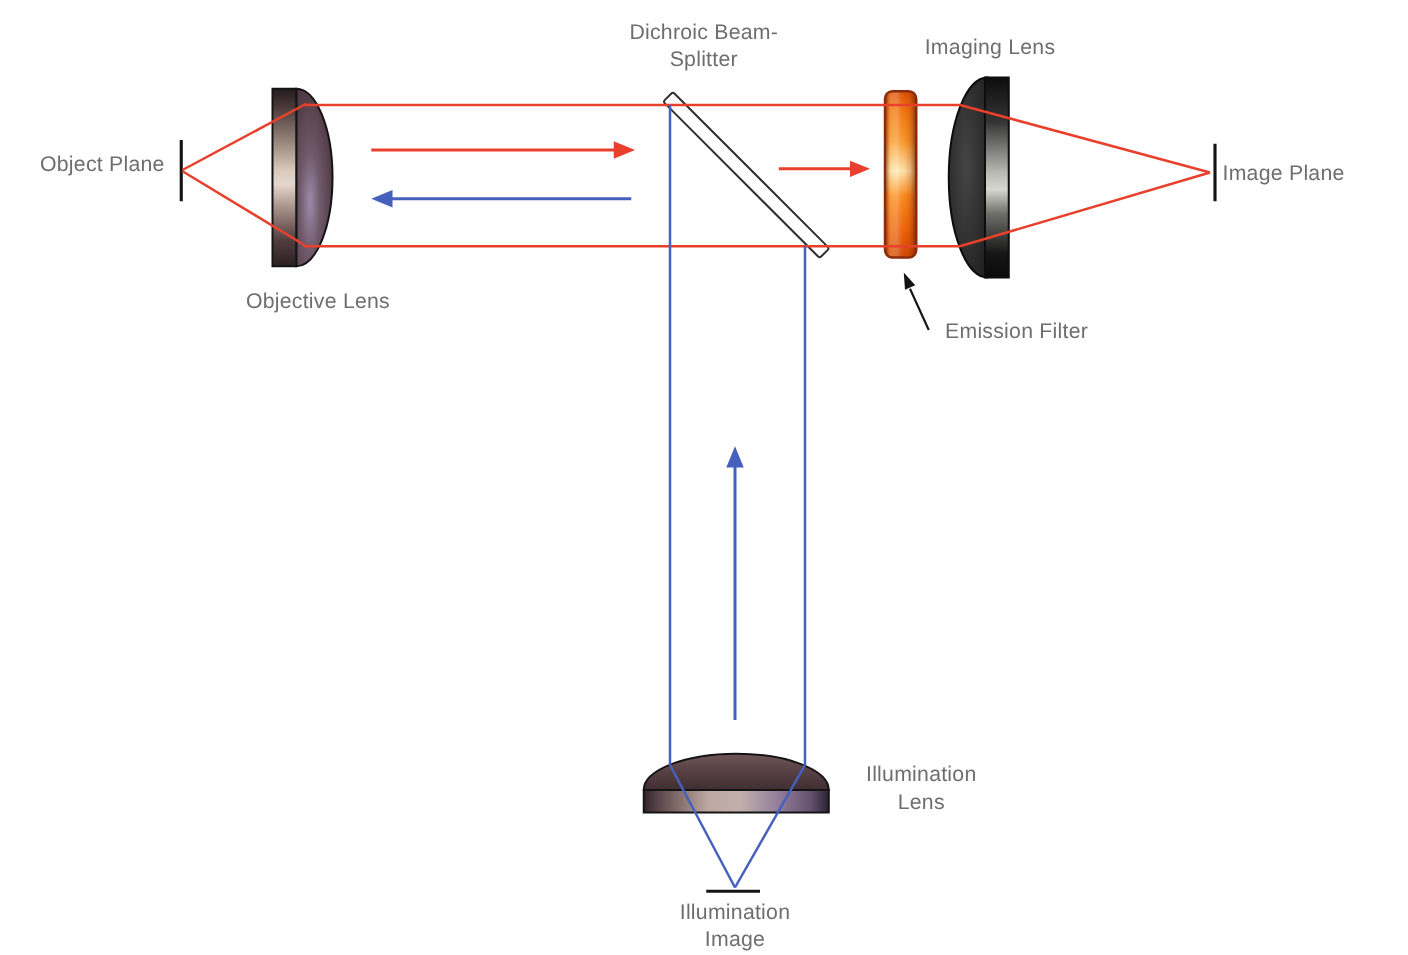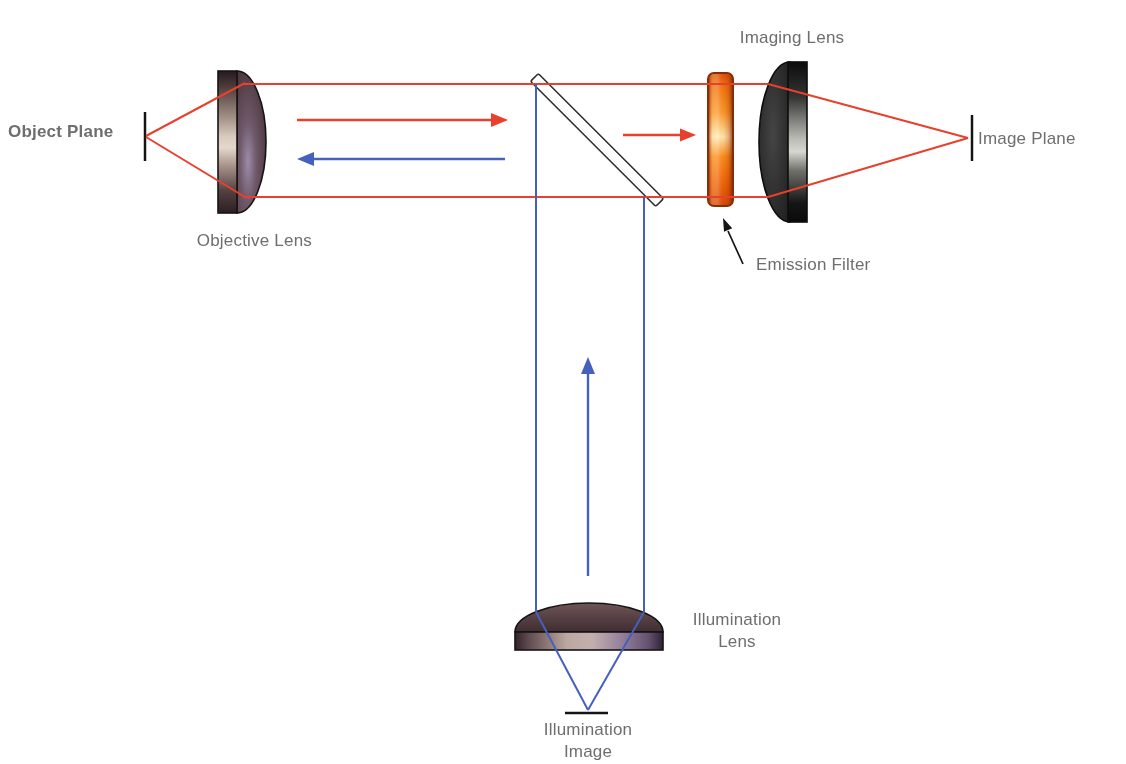--- a/index.html
+++ b/index.html
@@ -159,24 +159,28 @@
       <line x1="588" y1="372" x2="588" y2="576" stroke="#4560bd" stroke-width="2.4"></line>
       <polygon points="588,357 581,374 595,374" fill="#4560bd"></polygon>
     </g>
 
     <g>
       <line x1="743" y1="264" x2="728" y2="231" stroke="#141414" stroke-width="1.7"></line>
       <polygon points="723,218 732.2,228.2 724,231.8" fill="#141414"></polygon>
     </g>
   </svg>
 
-  <div class="lbl" style="left:8px; top:121px;font-weight:bold;">Object Plane</div>
+  <div class="lbl" style="left:32px; top:121px;">Object Plane</div>
 
   <div class="lbl center" style="left:172px; top:230px; width:140px;text-align:right;">Objective Lens</div>
 
+  <div class="lbl center" style="left:488px; top:15px; width:150px;">
+    <div>Dichroic Beam-</div>
+    <div>Splitter</div>
+  </div>
 
   <div class="lbl center" style="left:722px; top:27px; width:140px;">Imaging Lens</div>
 
   <div class="lbl" style="left:978px; top:128px;">Image Plane</div>
 
   <div class="lbl" style="left:756px; top:254px;text-align:center;">Emission Filter</div>
 
   <div class="lbl center" style="left:677px; top:609px; width:120px;">
     <div>Illumination</div>
     <div>Lens</div>

